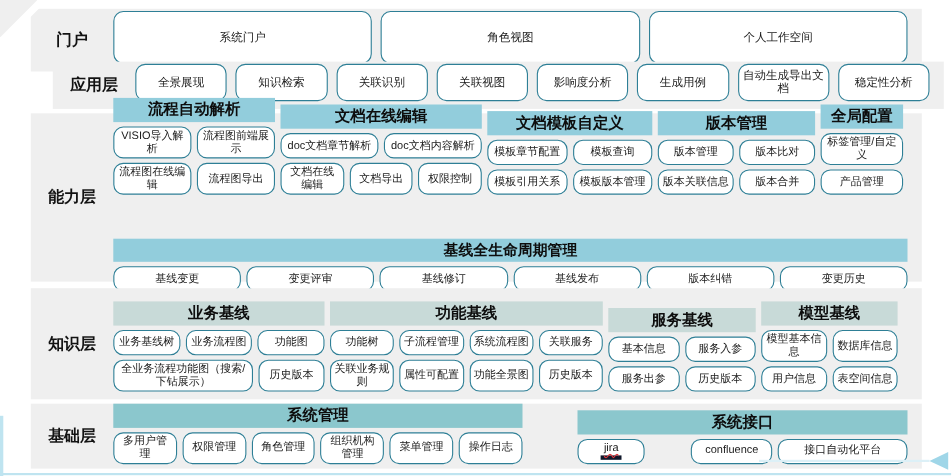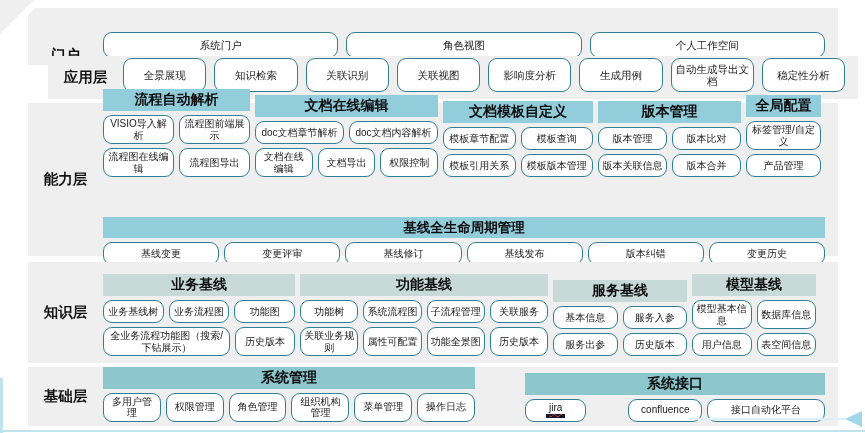--- a/index.html
+++ b/index.html
@@ -1,19 +1,19 @@
 <!DOCTYPE html>
 <html><head>
 <meta charset="utf-8">
 <style>
   html,body{margin:0;padding:0;background:#fff;}
   .page{position:relative;width:865px;height:433px;background:#ffffff;overflow:hidden;
         font-family:"Liberation Sans","DejaVu Sans",sans-serif;color:#111;}
   .band{position:absolute;left:28px;width:810px;background:var(--band-bg,#EFEFEF);display:flex;align-items:stretch;}
-  #band-portal{top:8px;height:57px;align-items:flex-end;}
+  #band-portal{top:8px;height:57px;}
   #band-app{top:56px;height:43px;margin-left:20px;}
   #band-capability{top:103px;height:153px;}
   #band-knowledge{top:262px;height:101px;}
   #band-base{top:367px;height:59px;}
   .band-label{width:75px;flex:0 0 75px;display:flex;align-items:center;justify-content:center;
         font-weight:700;font-size:14.5px;color:#121212;}
   .band-content{flex:1;padding:2px 13px 7px 0;display:flex;flex-direction:column;gap:4px;justify-content:center;}
   .btn-row{display:flex;gap:5px;align-items:stretch;flex:1;}
   .btn-row.tall{gap:8px;}
   .btn{flex:1 1 0;background:#fff;border:1.6px solid var(--button-border,#2E7F96);border-radius:9px;
@@ -249,24 +249,24 @@
               </div>
             </div>
           </div>
           <div class="col" style="flex: 0 0 248px;">
             <div class="hdr hdr-pale">功能基线</div>
             <div class="btn-row small">
               <div class="btn">
                 <span>功能树</span>
               </div>
               <div class="btn">
+                <span>子流程管理</span>
+              </div>
+              <div class="btn">
                 <span>系统流程图</span>
-              </div>
-              <div class="btn">
-                <span>子流程管理</span>
               </div>
               <div class="btn">
                 <span>关联服务</span>
               </div>
             </div>
             <div class="btn-row small">
               <div class="btn">
                 <span>关联业务规则</span>
               </div>
               <div class="btn">

